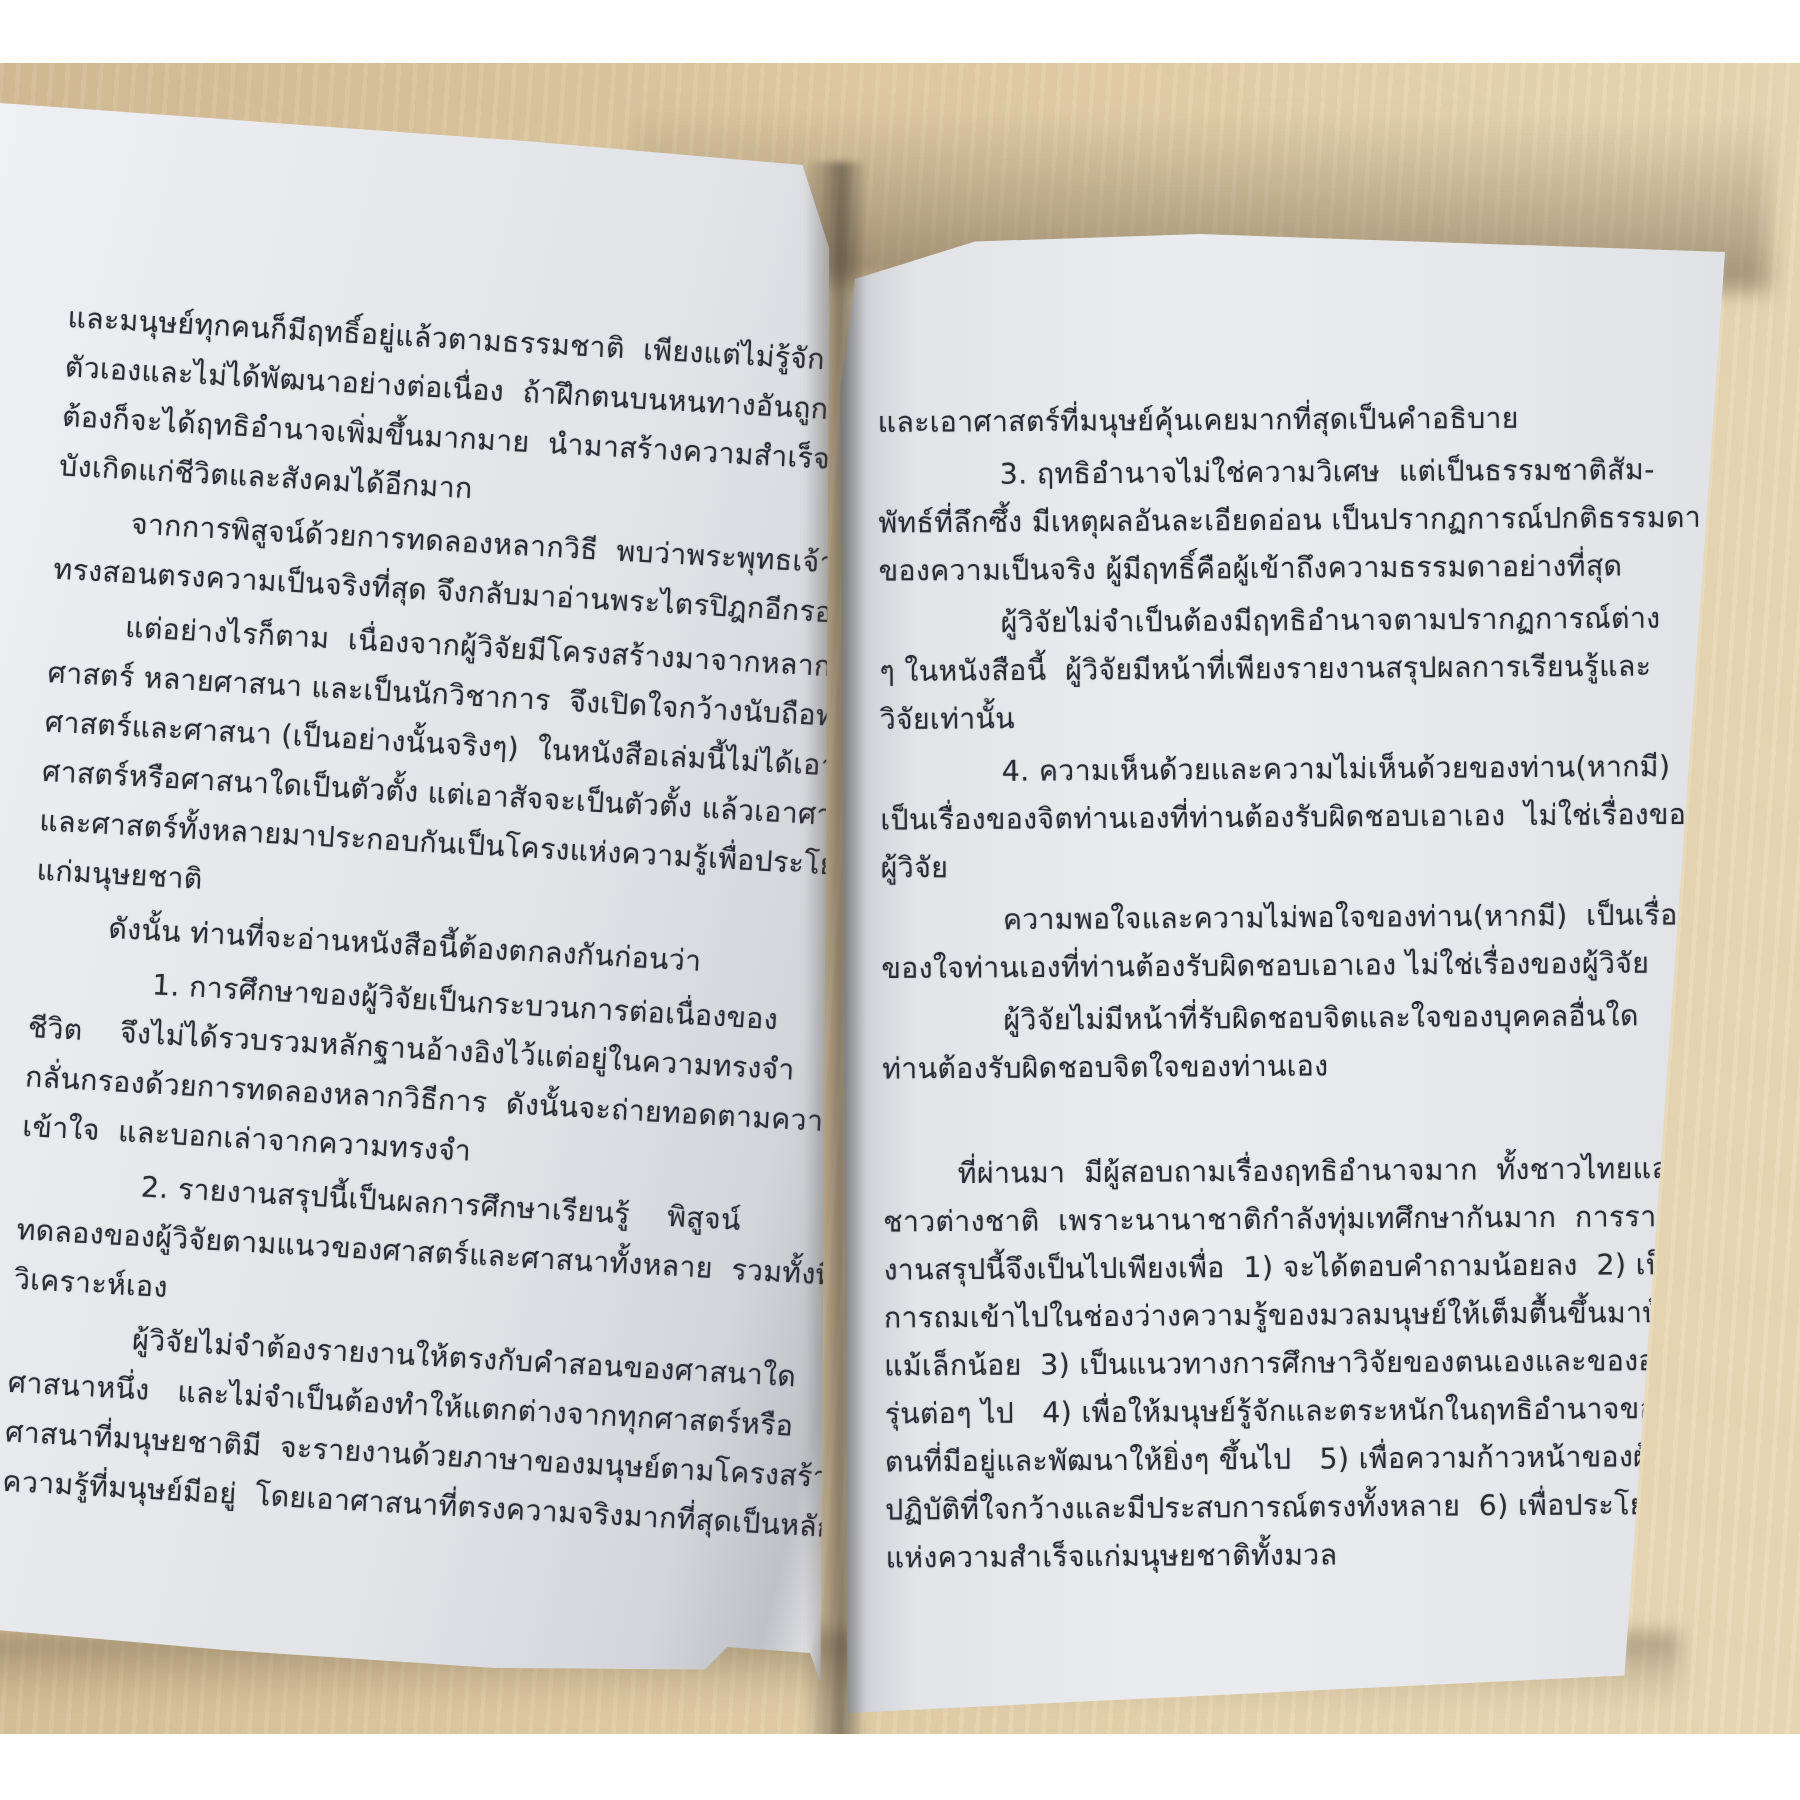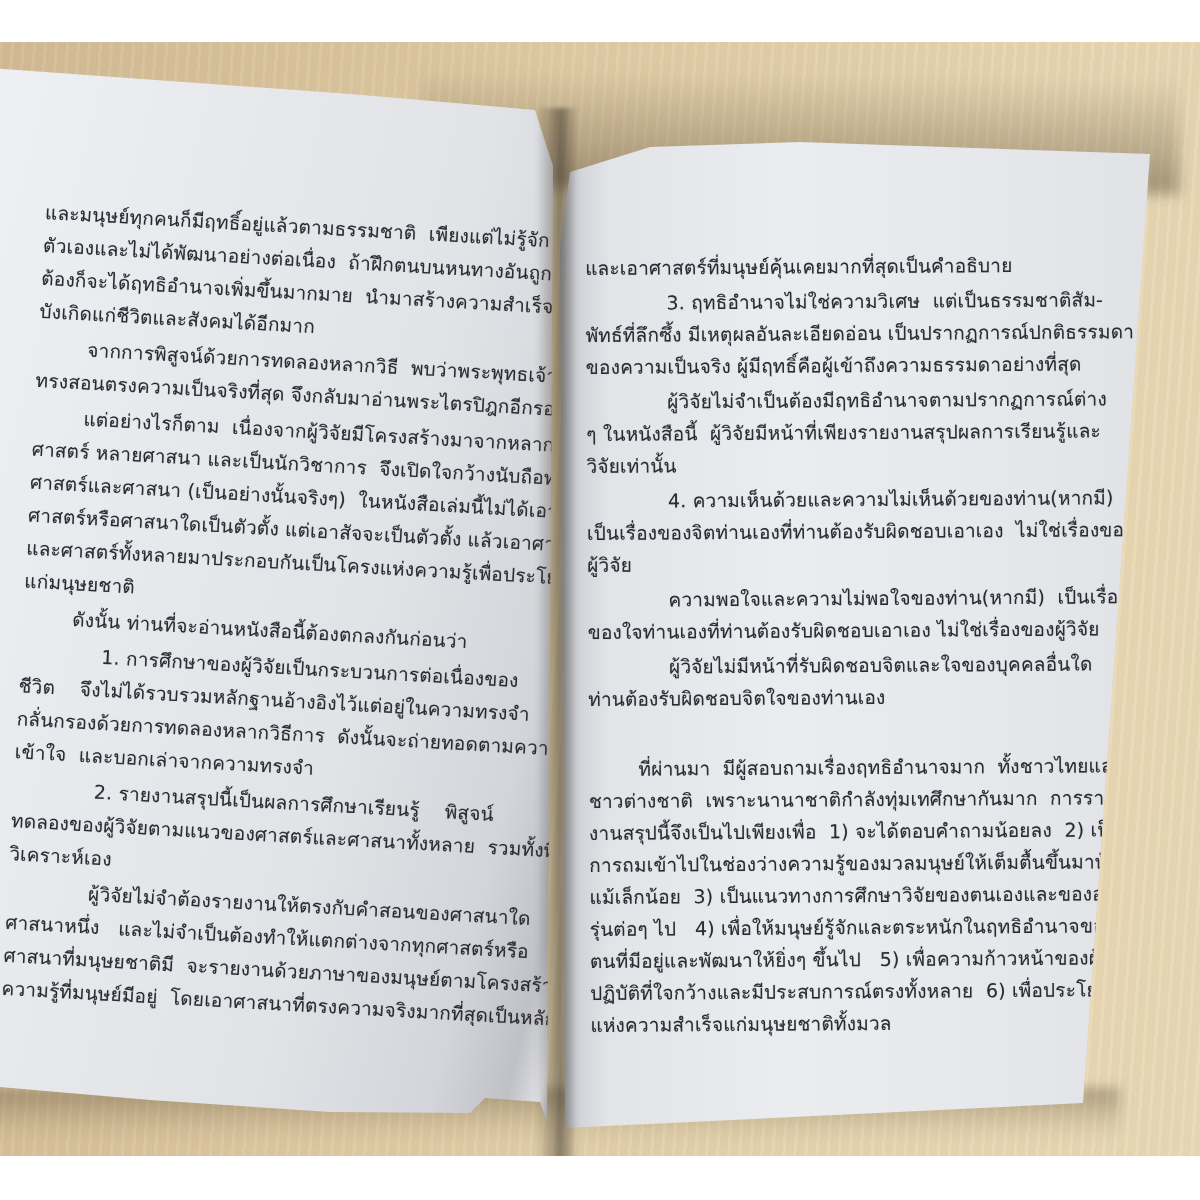--- a/index.html
+++ b/index.html
@@ -46,21 +46,21 @@
     left:-10px; top:24px; width:568px; height:1060px;
     background: linear-gradient(104deg,
       #eff0f3 0%, #e7e8ec 35%, #e1e3e7 62%,
       #d3d5da 84%, #bfc1c7 93%, #e0e1e4 97%, #a7a9ae 100%);
     clip-path: polygon(0px 2px, 360px 28px, 545px 44px, 563px 100px,
       557px 1056px, 550px 1036px, 495px 1032px, 480px 1047px,
       340px 1046px, 160px 1034px, 0px 1020px);
   }
 
   .page-right {
-    left:556px; top:98px; width:600px; height:992px;
+    left:556px; top:112px; width:600px; height:992px;
     background: linear-gradient(to right,
       #b9bbc1 0%, #cfd1d6 3%, #e2e4e8 9%,
       #eaecef 38%, #e7e8ec 70%, #e1e2e6 100%);
     clip-path: polygon(4px 105px, 14px 32px, 94px 7px, 244px 2px,
       594px 14px, 527px 963px, 9px 988px);
     text-decoration: underline;
   }
 
   
   .spine-shadow {

